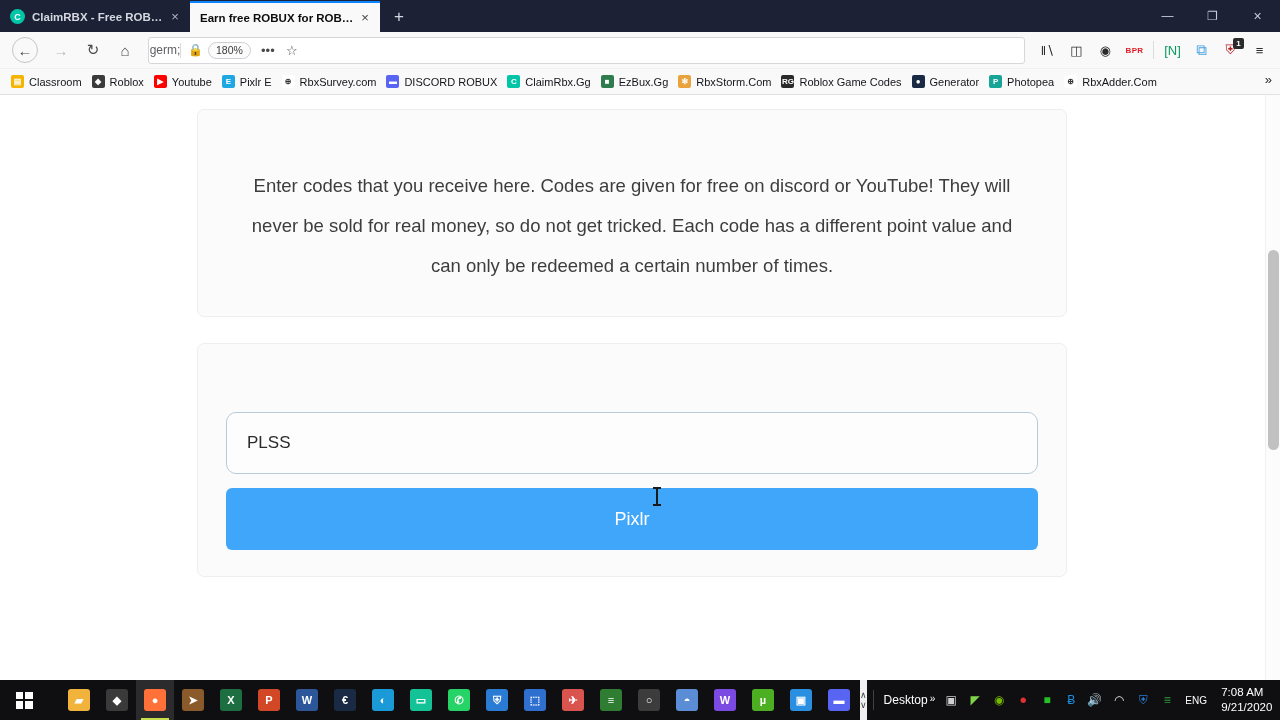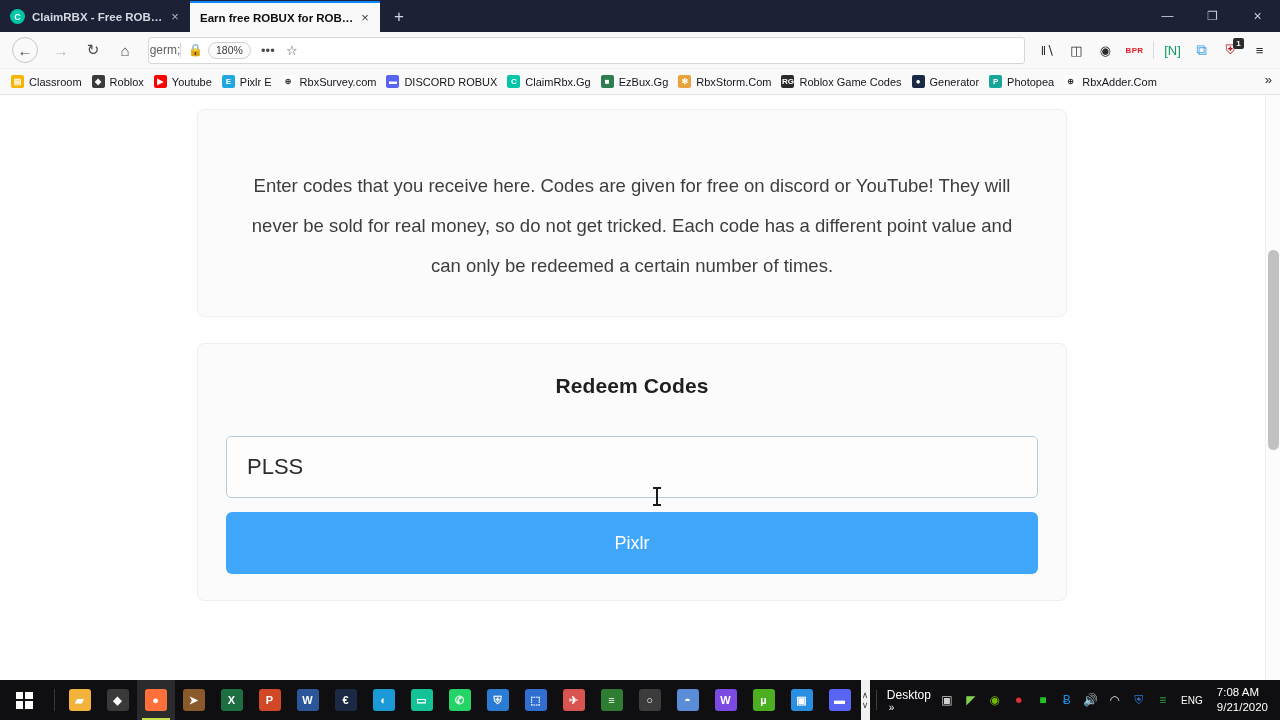--- a/index.html
+++ b/index.html
@@ -172,23 +172,23 @@
     font-size: 18.5px; line-height: 40px; color: #3d3d3d;
     font-weight: 300;
   }
   .redeem-title {
     text-align: center; font-size: 21px; font-weight: bold;
     color: #1f1f1f; letter-spacing: .1px;
   }
   .code-input {
     display: block; width: 812px; height: 62px; margin: 38px auto 0;
     background: #fdfdfd;
-    border: 1px solid #b9cbd8; border-radius: 5px;
+    border: 1px solid #b9cbd8; border-radius: 10px;
     font-family: "Liberation Sans", sans-serif;
-    font-size: 22px; color: #2b2b2b;
+    font-size: 17px; color: #2b2b2b;
     padding: 0 20px;
     outline: none;
   }
   .redeem-btn {
     display: block; width: 812px; height: 62px; margin: 14px auto 0;
     background: #40a6fa; border: none; border-radius: 6px;
     color: #ffffff; font-size: 18px;
     font-family: "Liberation Sans", sans-serif;
     cursor: pointer;
   }
@@ -254,21 +254,20 @@
     background: #f1f1f1; color: #444;
   }
   .tray-spacer { flex: 1 1 auto; }
   .tray {
     display: flex; align-items: center; height: 40px; padding-right: 4px;
   }
   .tray-sep { width: 1px; height: 20px; background: #404044; margin: 0 6px; }
   .tray-desktop {
     color: #ffffff; font-size: 12px; display: flex; align-items: flex-start;
     padding: 0 4px;
-    flex-direction: column;
   }
   .tray-desktop sup { font-size: 10px; margin-left: 2px; }
   .tray-ico {
     width: 24px; height: 40px;
     display: flex; align-items: center; justify-content: center;
     color: #e6e6e6; font-size: 12px;
   }
   .clock {
     color: #ffffff; font-size: 11.5px; line-height: 15px;
     padding: 0 8px; white-space: nowrap;
@@ -386,21 +385,20 @@
     </div>
 
   <div class="viewport">
     <div class="page-inner">
 
       <div class="card intro">
         <div class="card-body">Enter codes that you receive here. Codes are given for free on discord or YouTube! They will never be sold for real money, so do not get tricked. Each code has a different point value and can only be redeemed a certain number of times.</div>
       </div>
 
       <div class="card redeem">
-        <div class="redeem-title">Redeem Codes</div>
         <input class="code-input" type="text" value="PLSS" style="">
         <button class="redeem-btn">Pixlr</button>
       </div>
 
     </div>
   </div>
 
   <div class="pg-scroll">
     <div class="pg-thumb"></div>
   </div>

